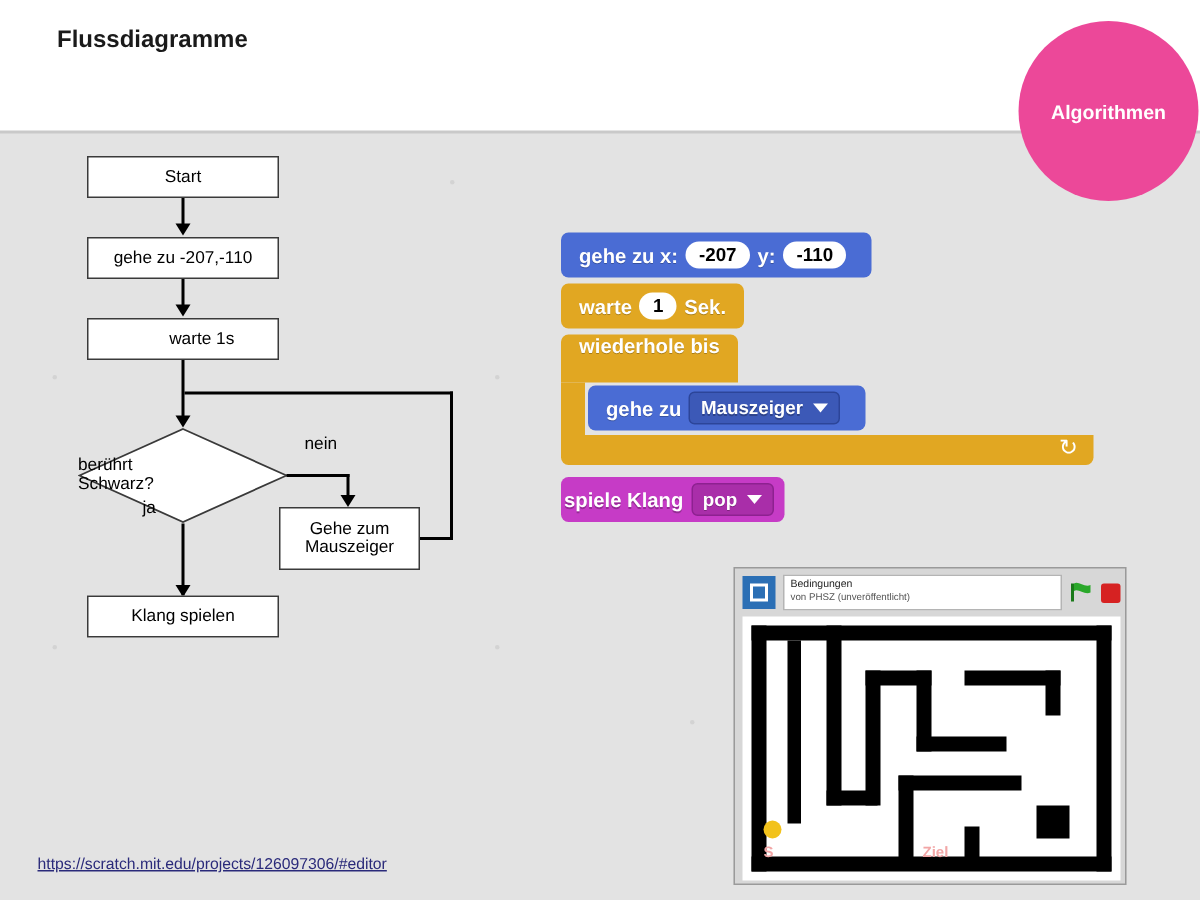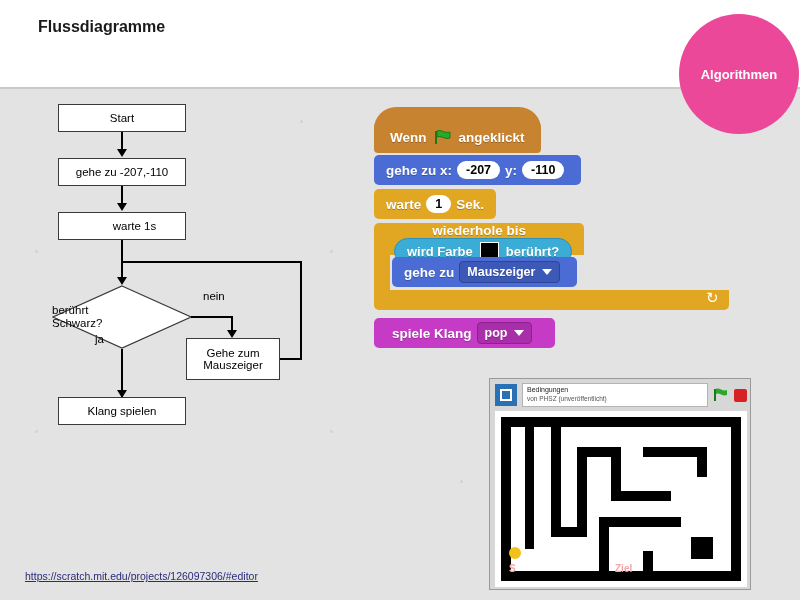--- a/index.html
+++ b/index.html
@@ -141,21 +141,21 @@
   .hat-top {
     position: absolute;
     left: 0; top: -14px;
     width: 100%;
     height: 22px;
     background: #c88330;
     border-radius: 60px 60px 0 0;
   }
   .motion { background: #4a6cd4; border-radius: 5px; padding: 0 12px; }
   .control { background: #e1a722; border-radius: 5px; padding: 0 12px; }
-  .sound { background: #c63bc6; border-radius: 5px; padding: 0 18px; }
+  .sound { background: #c63bc6; border-radius: 5px; padding: 0 2px; }
   .oval {
     background: #ffffff;
     color: #000000;
     border-radius: 20px;
     font-size: 12.5px;
     font-weight: bold;
     padding: 2px 9px;
     margin: 0 5px;
     text-shadow: none;
     display: inline-flex;
@@ -382,52 +382,36 @@
     <div class="fc-arrow down" style="left:117px; top:390px;"></div>
     <div class="fc-label" style="left:95px; top:333px;">ja</div>
 
     <div class="fc-box" style="left:58px; top:397px; width:128px; height:28px;">
       <span>Klang  spielen</span>
     </div>
   </div>
 
   <div class="blocks">
 
-    <div class="blk hat" style="left:4px; top:16px; height:32px;">
-      <div class="hat-top"></div>
-      <span class="txt" style="position:relative;">Wenn</span>
-      <span class="flag" style="position:relative;">
-        <svg width="18" height="15" viewBox="0 0 18 15">
-          <path d="M2 1 L2 14" stroke="#1a7a1a" stroke-width="2" fill="none"></path>
-          <path d="M3 1 C7 -1, 11 4, 16 2 L16 8 C11 10, 7 5, 3 7 Z" fill="#2aa82a" stroke="#157a15" stroke-width="1"></path>
-        </svg>
-      </span>
-      <span class="txt" style="position:relative;">angeklickt</span>
-    </div>
 
     <div class="blk motion" style="left:4px; top:50px; height:30px;">
       <span class="txt">gehe zu x:</span>
       <span class="oval">-207</span>
       <span class="txt">y:</span>
       <span class="oval">-110</span>
     </div>
 
     <div class="blk control" style="left:4px; top:84px; height:30px;">
       <span class="txt">warte</span>
       <span class="oval">1</span>
       <span class="txt">Sek.</span>
     </div>
 
     <div class="blk control" style="left:4px; top:118px; height:32px; border-radius:5px 5px 0 0;flex-direction:column;">
       <span class="txt">wiederhole bis</span>
-      <span class="sensing-oval" style="margin-left:8px;">
-        <span>wird Farbe</span>
-        <span class="colorchip"></span>
-        <span>berührt?</span>
-      </span>
     </div>
     <div class="c-block-left" style="left:4px; top:150px; height:42px;"></div>
     <div class="c-block-bottom" style="left:4px; top:185px; width:355px; height:20px;"></div>
     <div class="loop-arrow" style="left:336px; top:184px;">↻</div>
 
     <div class="blk motion" style="left:22px; top:152px; height:30px;">
       <span class="txt">gehe zu</span>
       <span class="dropdown">
         <span>Mauszeiger</span>
         <span class="caret"></span>

